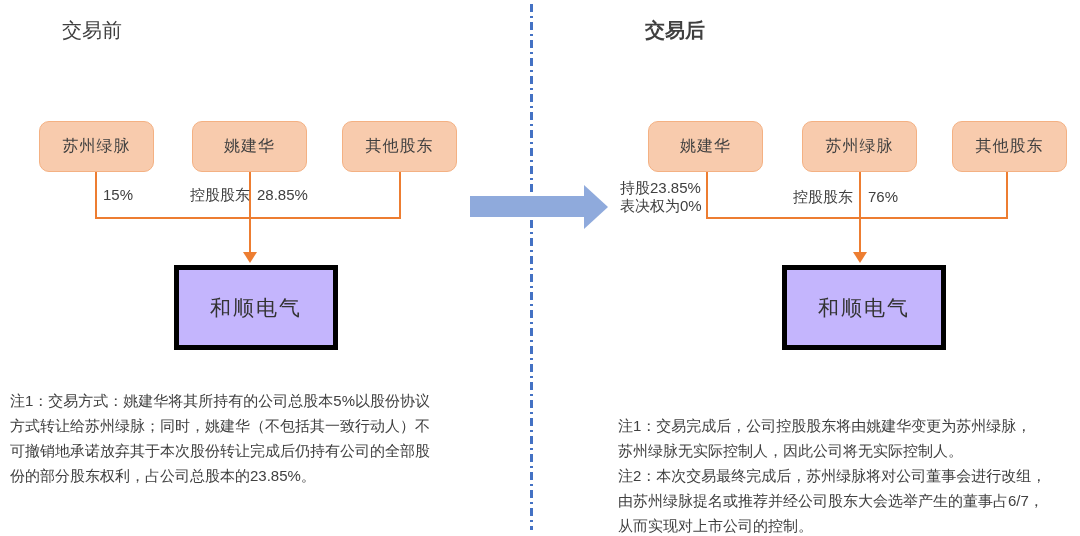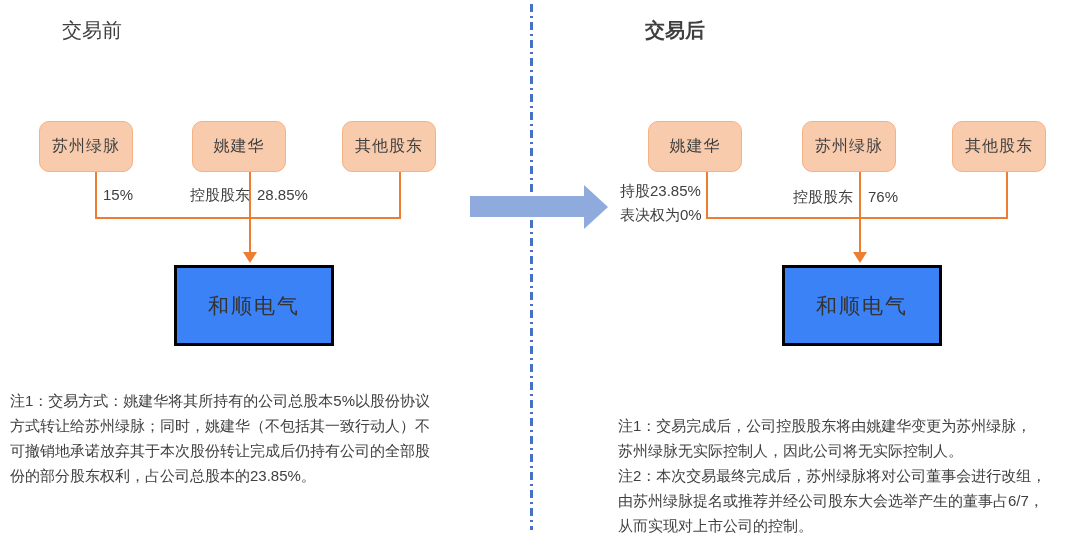--- a/index.html
+++ b/index.html
@@ -4,39 +4,39 @@
 <style>
   html,body { margin:0; padding:0; }
   body {
     width:1080px; height:536px; position:relative; overflow:hidden;
     background:#ffffff; color:#404040;
     font-family:"Liberation Sans", sans-serif;
   }
   .abs { position:absolute; }
   .section-title { font-size:20px; color:#3f3f3f; }
   .sh-box {
-    width:94px; height:51px; box-sizing:border-box;
+    width:115px; height:51px; box-sizing:border-box;
     background:#F8CBAD; border:1px solid #F4B183; border-radius:10px;
     display:flex; align-items:center; justify-content:center;
     font-size:16px; color:#3f3f3f; letter-spacing:1px;
   }
   .vline { width:2px; background:#ED7D31; }
   .hline { height:2px; background:#ED7D31; }
   .arrowhead-down {
     width:0; height:0;
     border-left:7px solid transparent; border-right:7px solid transparent;
     border-top:11px solid #ED7D31;
   }
   .company-box {
-    width:154px; height:75px; background:#3b82f6; border:3px solid #000000;
+    width:154px; height:75px; background:#c4b5fd; border:5px solid #000000;
     display:flex; align-items:center; justify-content:center;
     font-size:21px; color:#333; letter-spacing:2px;
   }
   .pct-label { font-size:15px; color:#404040; white-space:nowrap; }
-  .multiline { white-space:pre-line; line-height:24px; }
+  .multiline { white-space:pre-line; line-height:18px; }
   .note {
     font-size:15px; line-height:25px; color:#404040; white-space:pre-line;
   }
   .divider {
     left:530px; top:4px; width:3px; height:526px;
     background:repeating-linear-gradient(
       to bottom,
       #4472C4 0px, #4472C4 8px,
       transparent 8px, transparent 12px,
       #4472C4 12px, #4472C4 14px,

